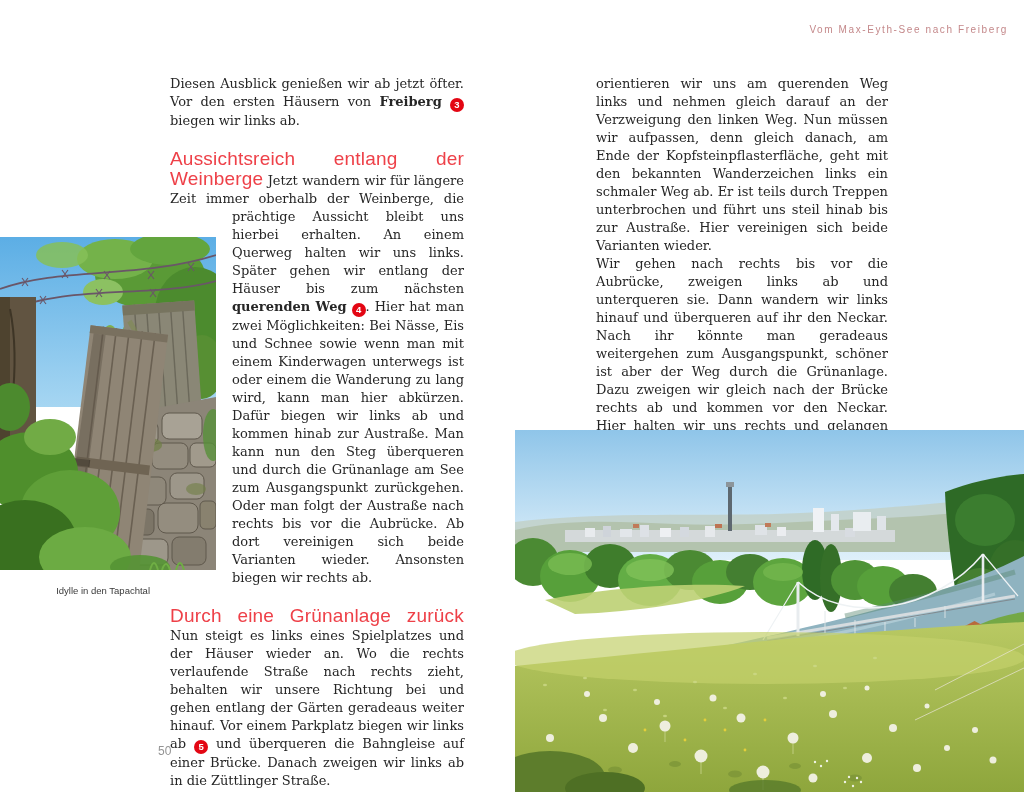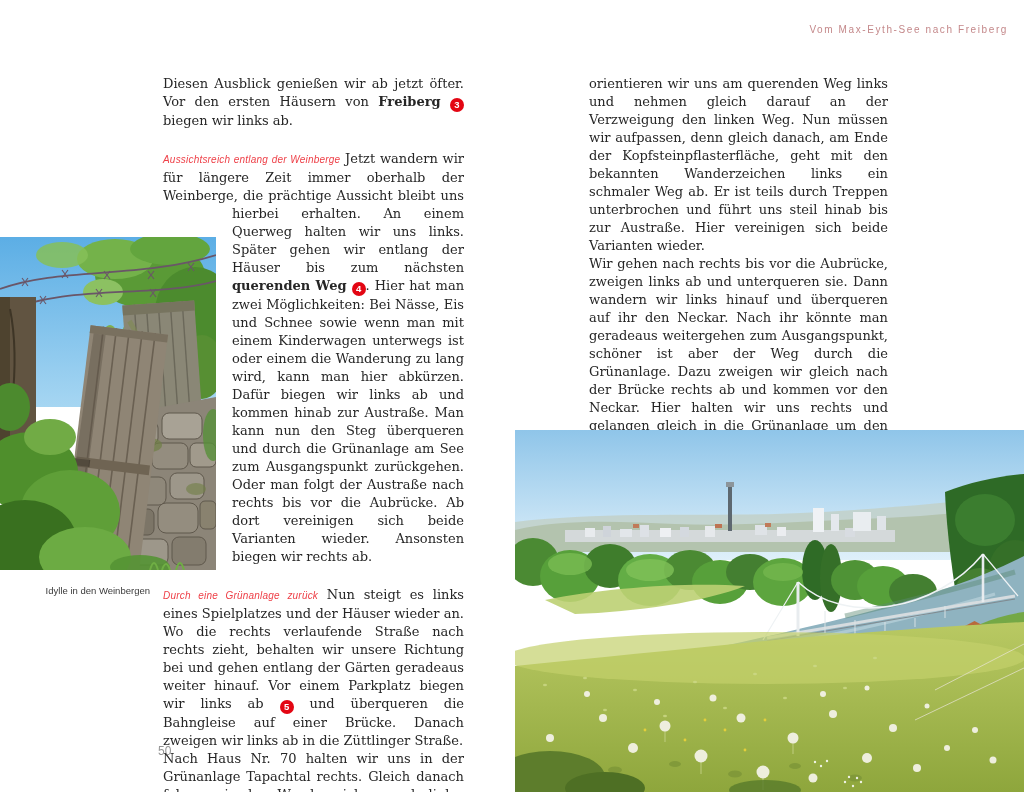--- a/index.html
+++ b/index.html
@@ -8,24 +8,24 @@
 
   .running-head{position:absolute;top:24px;right:16px;
         font-family:"Liberation Sans",sans-serif;font-size:10px;letter-spacing:1.6px;
         color:var(--running-head,#c4888a);white-space:nowrap;}
 
   .col{position:absolute;top:75px;color:var(--body-text,#262626);
        font-size:13px;line-height:18px;text-align:justify;
        hyphens:auto;-webkit-hyphens:auto;}
   #left-col{left:158px;width:306px;}
   #right-col{left:584px;width:304px;}
-  .col p{margin:0 0 20px 5px;}
+  .col p{margin:0 0 20px 12px;}
   .col p.no-gap{margin-bottom:0;}
-  .para-heading{font-family:"Liberation Sans",sans-serif;font-size:10px;
-       color:var(--heading-red,#ee4048);letter-spacing:.2px;font-style:italic;}
+  .para-heading{font-family:"Liberation Sans",sans-serif;font-size:19px;
+       color:var(--heading-red,#ee4048);letter-spacing:.2px;}
   .wp-badge{display:inline-block;width:14px;height:14px;border-radius:50%;
        background:var(--badge-red,#e30613);color:#fff;text-align:center;
        font:bold 9.5px/14px "Liberation Sans",sans-serif;vertical-align:-2px;}
   .wrap-spacer{float:left;width:74px;height:508px;
        shape-outside:polygon(0 146px,74px 146px,74px 508px,0 508px);}
 
   .margin-photo{position:absolute;left:0;top:237px;width:216px;height:333px;}
   .margin-photo svg,.main-photo svg{display:block;width:100%;height:100%;}
   .caption-left{position:absolute;left:8px;top:584px;width:142px;text-align:right;
        font-family:"Liberation Sans",sans-serif;font-size:9.5px;line-height:13px;
@@ -139,21 +139,21 @@
         <ellipse cx="70" cy="275" rx="50" ry="42" fill="#5f9f38"></ellipse>
         <ellipse cx="25" cy="305" rx="52" ry="42" fill="#39701f"></ellipse>
         <ellipse cx="85" cy="320" rx="46" ry="30" fill="#6cab43"></ellipse>
         <ellipse cx="50" cy="200" rx="26" ry="18" fill="#71ab45"></ellipse>
         <ellipse cx="10" cy="170" rx="20" ry="24" fill="#4c8a2e"></ellipse>
         <ellipse cx="140" cy="330" rx="30" ry="12" fill="#559334" opacity=".9"></ellipse>
       </g>
       <path d="M150,333 q4,-14 8,0 M162,333 q4,-12 8,0 M176,333 q4,-14 8,0" stroke="#6fae44" stroke-width="2" fill="none"></path>
     </svg>
   </div>
-  <div class="caption-left">Idylle in den Weinbergen</div>
+  <div class="caption-left">Idylle in den Tapachtal</div>
 
   <div id="left-col" class="col">
     <div class="wrap-spacer"></div>
   <p>Diesen Ausblick genießen wir ab jetzt öfter. Vor den ersten Häusern von <b>Freiberg</b> <span class="wp-badge">3</span> biegen wir links ab.</p>
       <p><span class="para-heading">Aussichtsreich entlang der Weinberge</span> Jetzt wandern wir für längere Zeit immer oberhalb der Weinberge, die prächtige Aussicht bleibt uns hierbei erhalten. An einem Querweg halten wir uns links. Später gehen wir entlang der Häuser bis zum nächsten <b>querenden Weg</b> <span class="wp-badge">4</span>. Hier hat man zwei Möglichkeiten: Bei Nässe, Eis und Schnee sowie wenn man mit einem Kinderwagen unterwegs ist oder einem die Wanderung zu lang wird, kann man hier abkürzen. Dafür biegen wir links ab und kommen hinab zur Austraße. Man kann nun den Steg überqueren und durch die Grünanlage am See zum Ausgangspunkt zurückgehen. Oder man folgt der Austraße nach rechts bis vor die Aubrücke. Ab dort vereinigen sich beide Varianten wieder. Ansonsten biegen wir rechts ab.</p>
       <p class="no-gap"><span class="para-heading">Durch eine Grünanlage zurück</span> Nun steigt es links eines Spielplatzes und der Häuser wieder an. Wo die rechts verlaufende Straße nach rechts zieht, behalten wir unsere Richtung bei und gehen entlang der Gärten geradeaus weiter hinauf. Vor einem Parkplatz biegen wir links ab <span class="wp-badge">5</span> und überqueren die Bahngleise auf einer Brücke. Danach zweigen wir links ab in die Züttlinger Straße.</p>
       <p>Nach Haus Nr. 70 halten wir uns in der Grünanlage Tapachtal rechts. Gleich danach folgen wir den Wanderzeichen nach links. Am nächsten Querweg gehen wir nach links hinab  und halten uns am folgenden Querweg rechts. Es steigt wieder etwas an, dann</p>
     </div>
 
   <div id="right-col" class="col">

